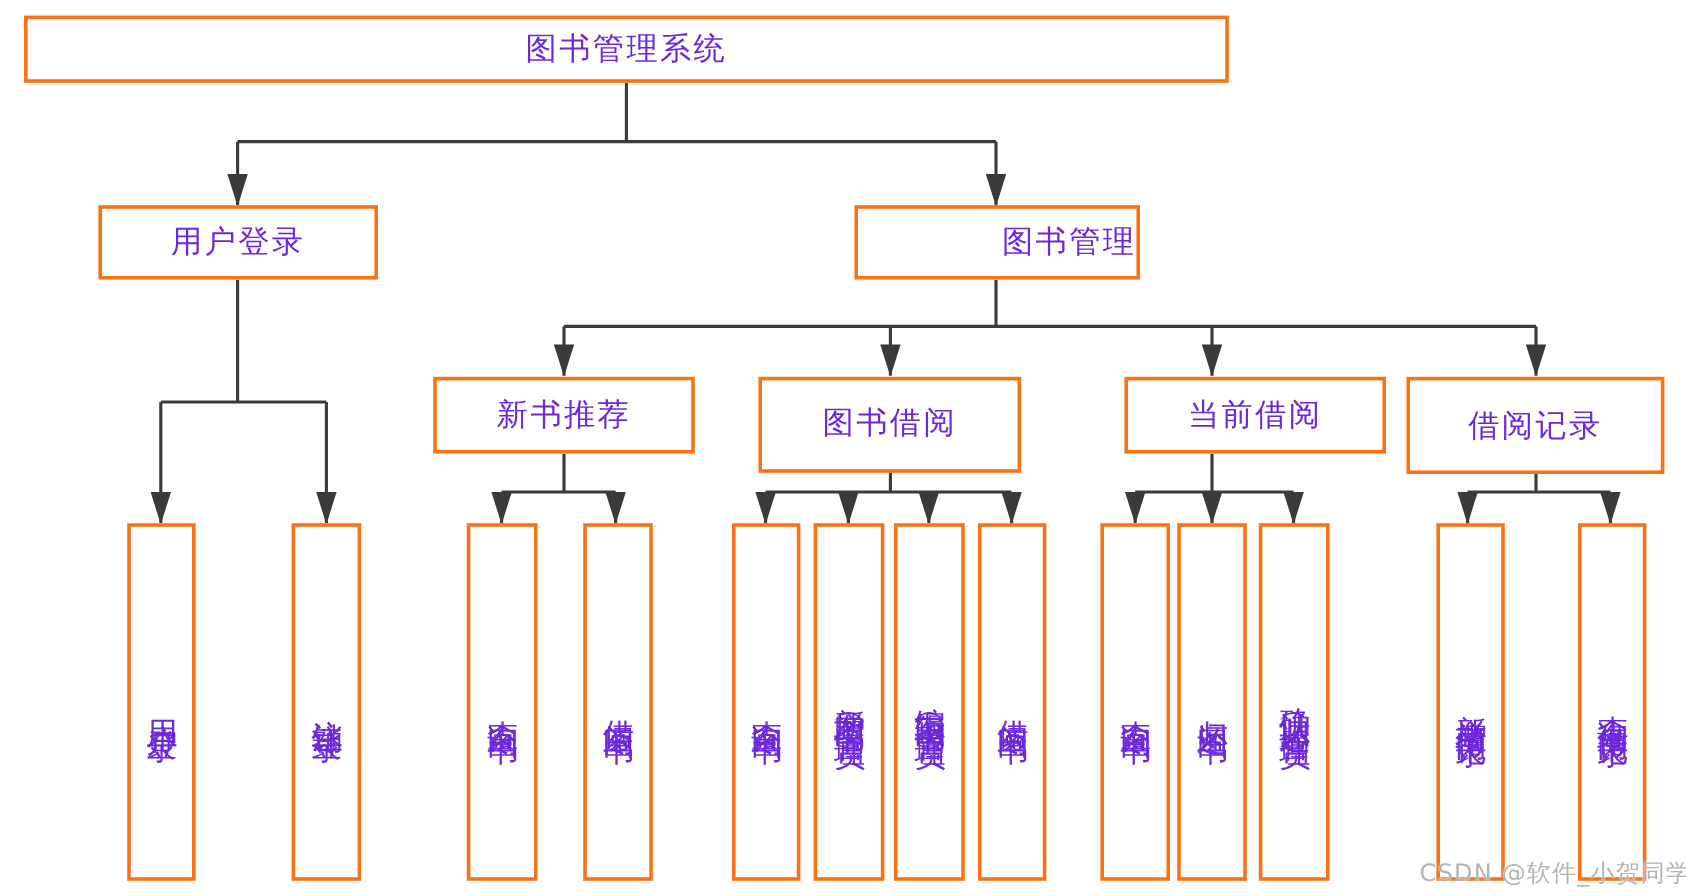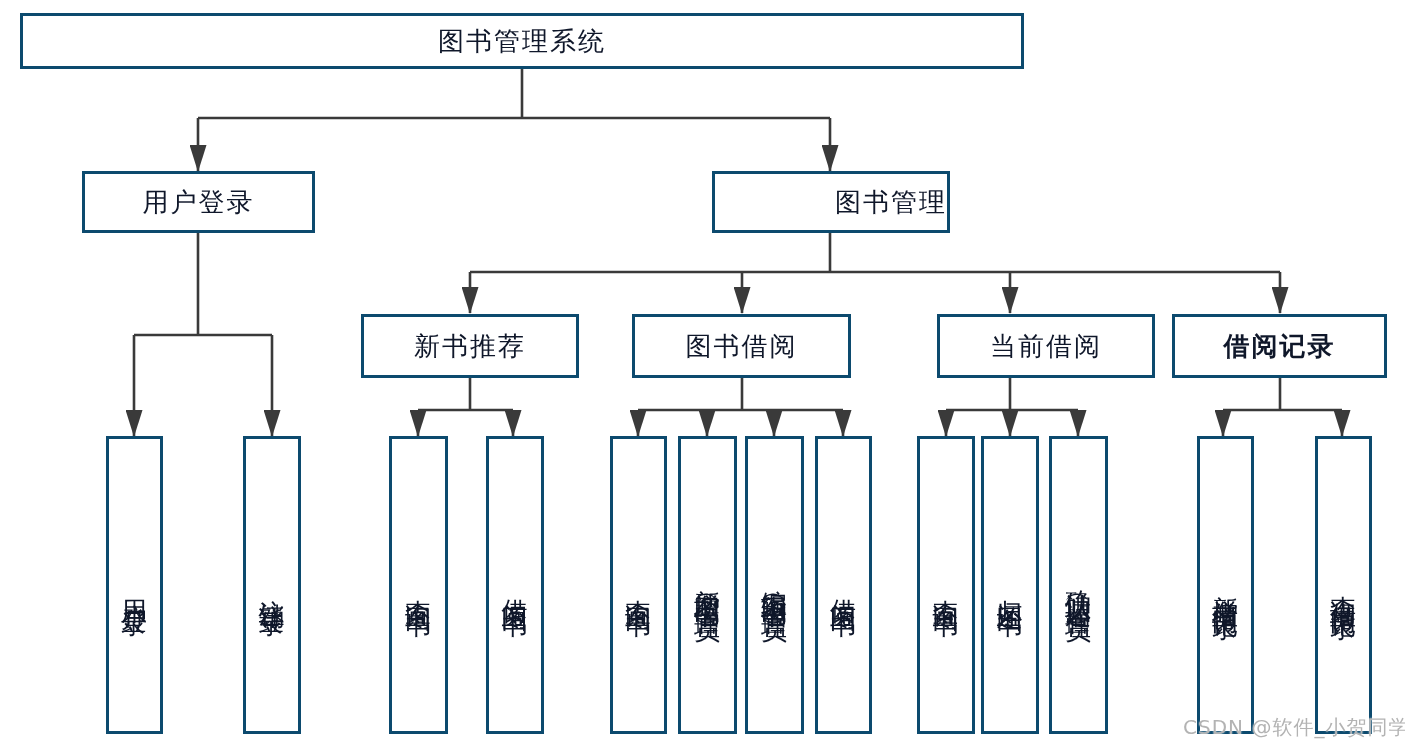--- a/index.html
+++ b/index.html
@@ -7,24 +7,24 @@
     position:relative;
     width:1405px;height:747px;
     background:#ffffff;
     font-family:"DejaVu Sans","Liberation Sans",sans-serif;
     overflow:hidden;
   }
   .wires{position:absolute;left:0;top:0;width:1405px;height:747px;}
   .box{
     position:absolute;
     box-sizing:border-box;
-    border:3px solid #0c4a6e;
+    border:3px solid #f97316;
     background:#ffffff;
     display:flex;align-items:center;justify-content:center;
-    color:#0f172a;
+    color:#6d28d9;
   }
   .hlabel{
     font-size:26px;
     letter-spacing:2px;
     white-space:nowrap;
     line-height:1;
   }
   .leaf .vlabel{
     writing-mode:vertical-rl;
     text-orientation:mixed;
@@ -106,27 +106,27 @@
   <div class="box" style="left:82px;top:171px;width:233px;height:62px;">
     <span class="hlabel">用户登录</span>
   </div>
   <div class="box" style="left:712px;top:171px;width:238px;height:62px;justify-content:flex-end;">
     <span class="hlabel">图书管理</span>
   </div>
 
   <div class="box" style="left:361px;top:314px;width:218px;height:64px;">
     <span class="hlabel">新书推荐</span>
   </div>
-  <div class="box" style="left:632px;top:314px;width:219px;height:64px;">
+  <div class="box" style="left:632px;top:314px;width:219px;height:80px;font-family:Liberation Mono, monospace;">
     <span class="hlabel">图书借阅</span>
   </div>
   <div class="box" style="left:901px;top:314px;width:218px;height:64px;margin-left:36px;">
     <span class="hlabel">当前借阅</span>
   </div>
-  <div class="box" style="left:1172px;top:314px;width:215px;height:64px;font-weight:bold;">
+  <div class="box" style="left:1172px;top:314px;width:215px;height:81px;">
     <span class="hlabel">借阅记录</span>
   </div>
 
   <div class="box leaf" style="left:106px;top:436px;width:57px;height:298px;">
     <span class="vlabel">用户登录</span>
   </div>
   <div class="box leaf" style="left:243px;top:436px;width:58px;height:298px;">
     <span class="vlabel">注销登录</span>
   </div>
 

